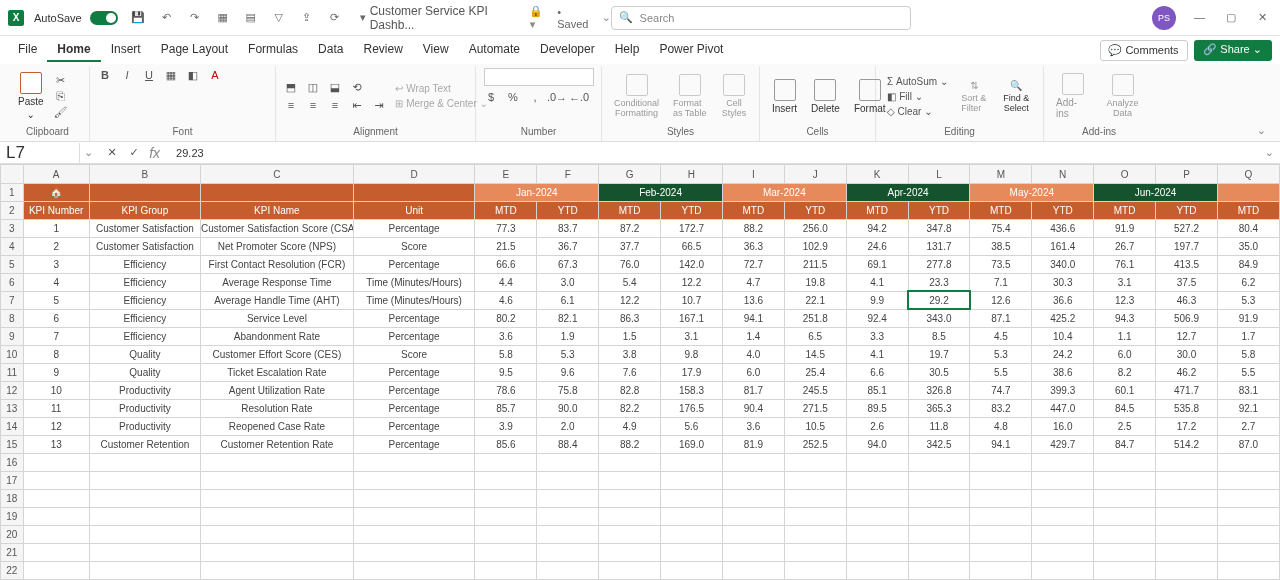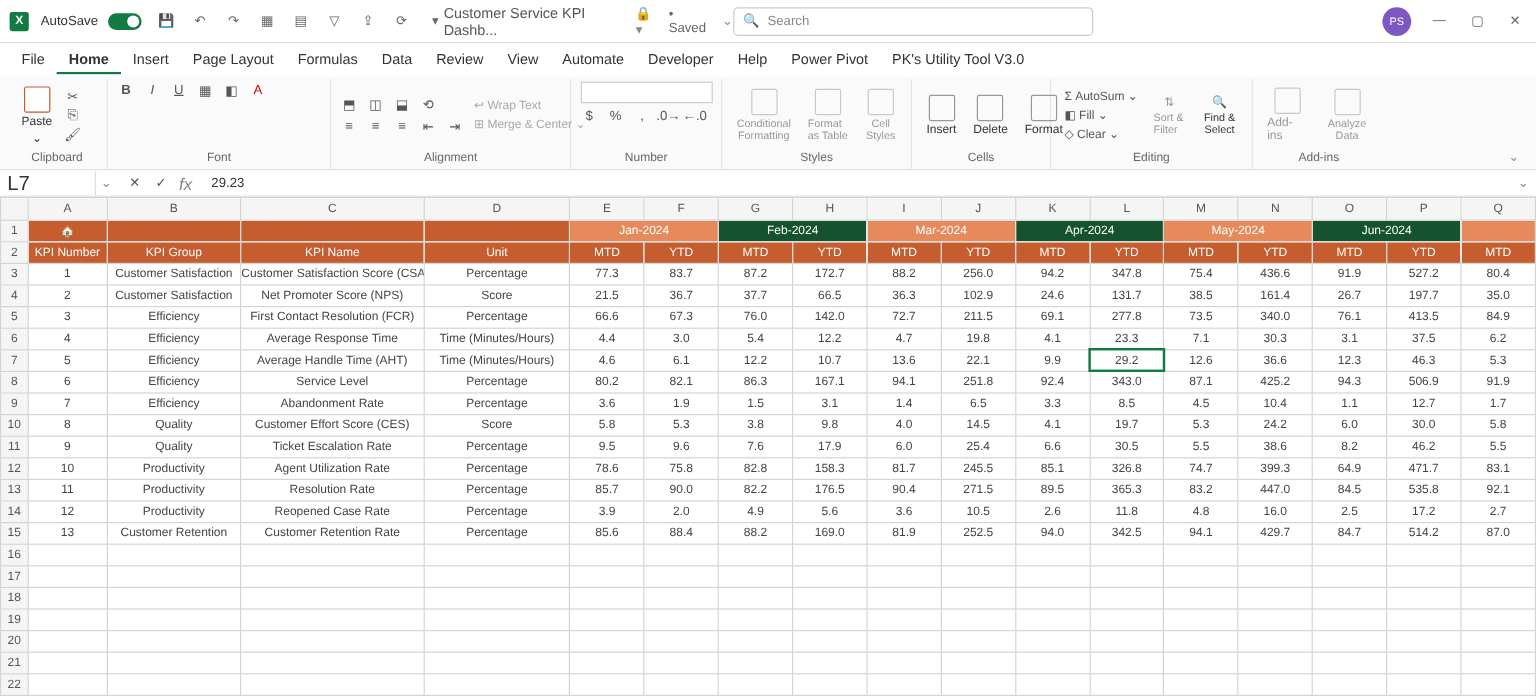--- a/index.html
+++ b/index.html
@@ -122,22 +122,25 @@
       <div class="tab">Insert</div>
       <div class="tab">Page Layout</div>
       <div class="tab">Formulas</div>
       <div class="tab">Data</div>
       <div class="tab">Review</div>
       <div class="tab">View</div>
       <div class="tab">Automate</div>
       <div class="tab">Developer</div>
       <div class="tab">Help</div>
       <div class="tab">Power Pivot</div>
-      <div class="tab">PK's Utility Tool V3.0</div>
-    </div>
+    </div>
+  <div class="ribbon-right">
+    <div class="comments-btn">💬 <span>Comments</span></div>
+    <div class="share-btn">🔗 <span>Share</span> ⌄</div>
+  </div>
 </div>
 
 <div class="ribbon">
   <div class="ribbon-group" style="width:84px">
     <div class="group-body">
       <div class="big-btn">
         <div class="icon-box" style="background:#fff;border-color:#c65d2e"></div>
         <span>Paste</span>
         <span>⌄</span>
       </div>
@@ -558,21 +561,21 @@
           <td class="data-cell">78.6</td>
           <td class="data-cell">75.8</td>
           <td class="data-cell">82.8</td>
           <td class="data-cell">158.3</td>
           <td class="data-cell">81.7</td>
           <td class="data-cell">245.5</td>
           <td class="data-cell">85.1</td>
           <td class="data-cell">326.8</td>
           <td class="data-cell">74.7</td>
           <td class="data-cell">399.3</td>
-          <td class="data-cell">64.9</td>
+          <td class="data-cell">60.1</td>
           <td class="data-cell">471.7</td>
           <td class="data-cell">83.1</td>
         </tr>
         <tr>
           <th class="row-header">13</th>
           <td class="data-cell">11</td>
           <td class="data-cell">Productivity</td>
           <td class="data-cell">Resolution Rate</td>
           <td class="data-cell">Percentage</td>
           <td class="data-cell">85.7</td>

